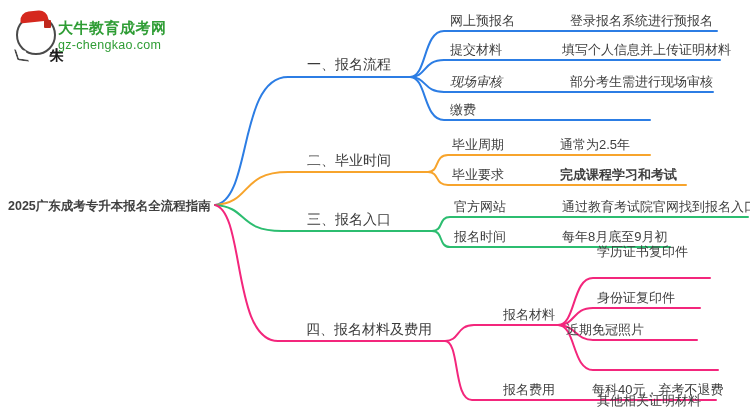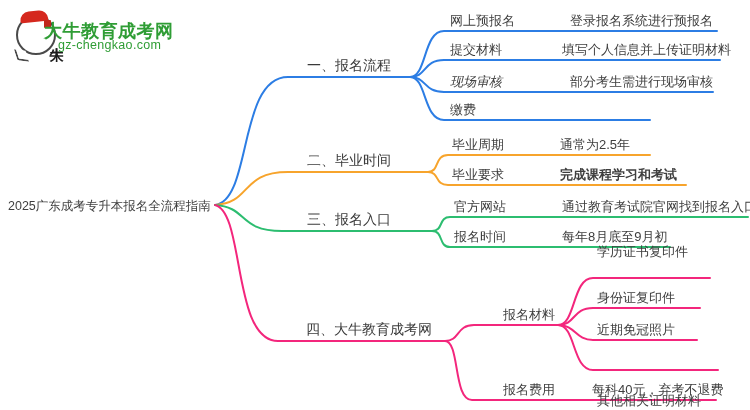--- a/index.html
+++ b/index.html
@@ -3,29 +3,29 @@
 <meta charset="utf-8">
 <style>
   html,body{margin:0;padding:0;background:#ffffff;}
   #stage{
     position:relative;width:750px;height:410px;background:#ffffff;overflow:hidden;
     font-family:"Liberation Sans","DejaVu Sans",sans-serif;
   }
   #wires{position:absolute;left:0;top:0;width:750px;height:410px;}
   .node{position:absolute;font-size:13px;line-height:16px;color:#3e3e3e;white-space:nowrap;}
   .branch-label{font-size:14px;line-height:18px;color:#3a3a3a;}
-  .title{position:absolute;left:8px;top:198px;font-size:12.5px;font-weight:400;color:#3f3f3f;white-space:nowrap;letter-spacing:0;}
+  .title{position:absolute;left:8px;top:198px;font-size:12.5px;font-weight:700;color:#3f3f3f;white-space:nowrap;letter-spacing:0;}
   
   .logo{position:absolute;left:0;top:0;width:230px;height:70px;}
   .bubble{position:absolute;left:16px;top:15px;width:40px;height:40px;border:2px solid #4a4a4a;border-radius:50%;background:#fff;box-sizing:border-box;}
   .bubble-cap{position:absolute;left:20px;top:11px;width:28px;height:11px;background:#d5281e;border-radius:14px 14px 3px 3px;transform:rotate(-6deg);}
   .bubble-mark{position:absolute;left:16px;top:19px;width:40px;text-align:center;font-size:14px;line-height:15px;font-weight:bold;color:#1c1c1c;writing-mode:vertical-rl;height:36px;left:24px;}
   .bubble-seal{position:absolute;left:44px;top:20px;width:7px;height:8px;background:#c0271c;border-radius:1px;}
   .bubble-tail{position:absolute;left:16px;top:50px;width:9px;height:9px;border-left:2px solid #4a4a4a;border-bottom:2px solid #4a4a4a;background:#fff;transform:skewX(25deg) rotate(8deg);border-bottom-left-radius:2px;}
-  .brand{position:absolute;left:44px;top:19px;font-size:18px;font-weight:bold;color:#2f9d35;letter-spacing:0.5px;}
+  .brand{position:absolute;left:58px;top:19px;font-size:15px;font-weight:bold;color:#2f9d35;letter-spacing:0.5px;}
   .domain{position:absolute;left:58px;top:38px;font-size:12.5px;font-weight:normal;color:#2f9d35;letter-spacing:0.3px;}
 </style>
 </head>
 <body>
 
 <div id="stage">
 
   <svg id="wires" viewBox="0 0 750 410" fill="none">
 
     <path stroke="#2c7de4" stroke-width="2" stroke-linecap="round" d="M215,205 C252,201 238,77 288,77 L410,77"></path>
@@ -56,24 +56,24 @@
     <div class="bubble-cap"></div>
     <div class="bubble-seal"></div>
     <div class="bubble-mark">大牛</div>
     <div class="bubble-tail"></div>
     <div class="brand">大牛教育成考网</div>
     <div class="domain">gz-chengkao.com</div>
   </div>
 
   <div class="title">2025广东成考专升本报名全流程指南</div>
 
-  <div class="node branch-label" style="left:307px;top:56px;">一、报名流程</div>
+  <div class="node branch-label" style="left:307px;top:56px;font-family:Liberation Mono, monospace;">一、报名流程</div>
   <div class="node branch-label" style="left:307px;top:151px;">二、毕业时间</div>
   <div class="node branch-label" style="left:307px;top:210px;">三、报名入口</div>
-  <div class="node branch-label" style="left:306px;top:320px;">四、大牛教育成考网</div>
+  <div class="node branch-label" style="left:306px;top:320px;">四、报名材料及费用</div>
 
   <div class="node" style="left:450px;top:13px;">网上预报名</div>
   <div class="node" style="left:570px;top:13px;">登录报名系统进行预报名</div>
   <div class="node" style="left:450px;top:42px;text-align:right;">提交材料</div>
   <div class="node" style="left:562px;top:42px;">填写个人信息并上传证明材料</div>
   <div class="node" style="left:450px;top:74px;font-style:italic;">现场审核</div>
   <div class="node" style="left:570px;top:74px;">部分考生需进行现场审核</div>
   <div class="node" style="left:450px;top:102px;">缴费</div>
 
   <div class="node" style="left:452px;top:137px;">毕业周期</div>
@@ -82,18 +82,18 @@
   <div class="node" style="left:560px;top:167px;font-weight:bold;">完成课程学习和考试</div>
 
   <div class="node" style="left:454px;top:199px;">官方网站</div>
   <div class="node" style="left:562px;top:199px;">通过教育考试院官网找到报名入口</div>
   <div class="node" style="left:454px;top:229px;">报名时间</div>
   <div class="node" style="left:562px;top:229px;text-align:center;">每年8月底至9月初</div>
 
   <div class="node" style="left:503px;top:307px;">报名材料</div>
   <div class="node" style="left:597px;top:244px;">学历证书复印件</div>
   <div class="node" style="left:597px;top:290px;">身份证复印件</div>
-  <div class="node" style="left:597px;top:322px;">近期免冠照片</div>
+  <div class="node" style="left:566px;top:322px;">近期免冠照片</div>
   <div class="node" style="left:597px;top:352px;margin-top:41px;">其他相关证明材料</div>
   <div class="node" style="left:503px;top:382px;">报名费用</div>
   <div class="node" style="left:592px;top:382px;">每科40元，弃考不退费</div>
 
 </div>
 
 </body></html>

